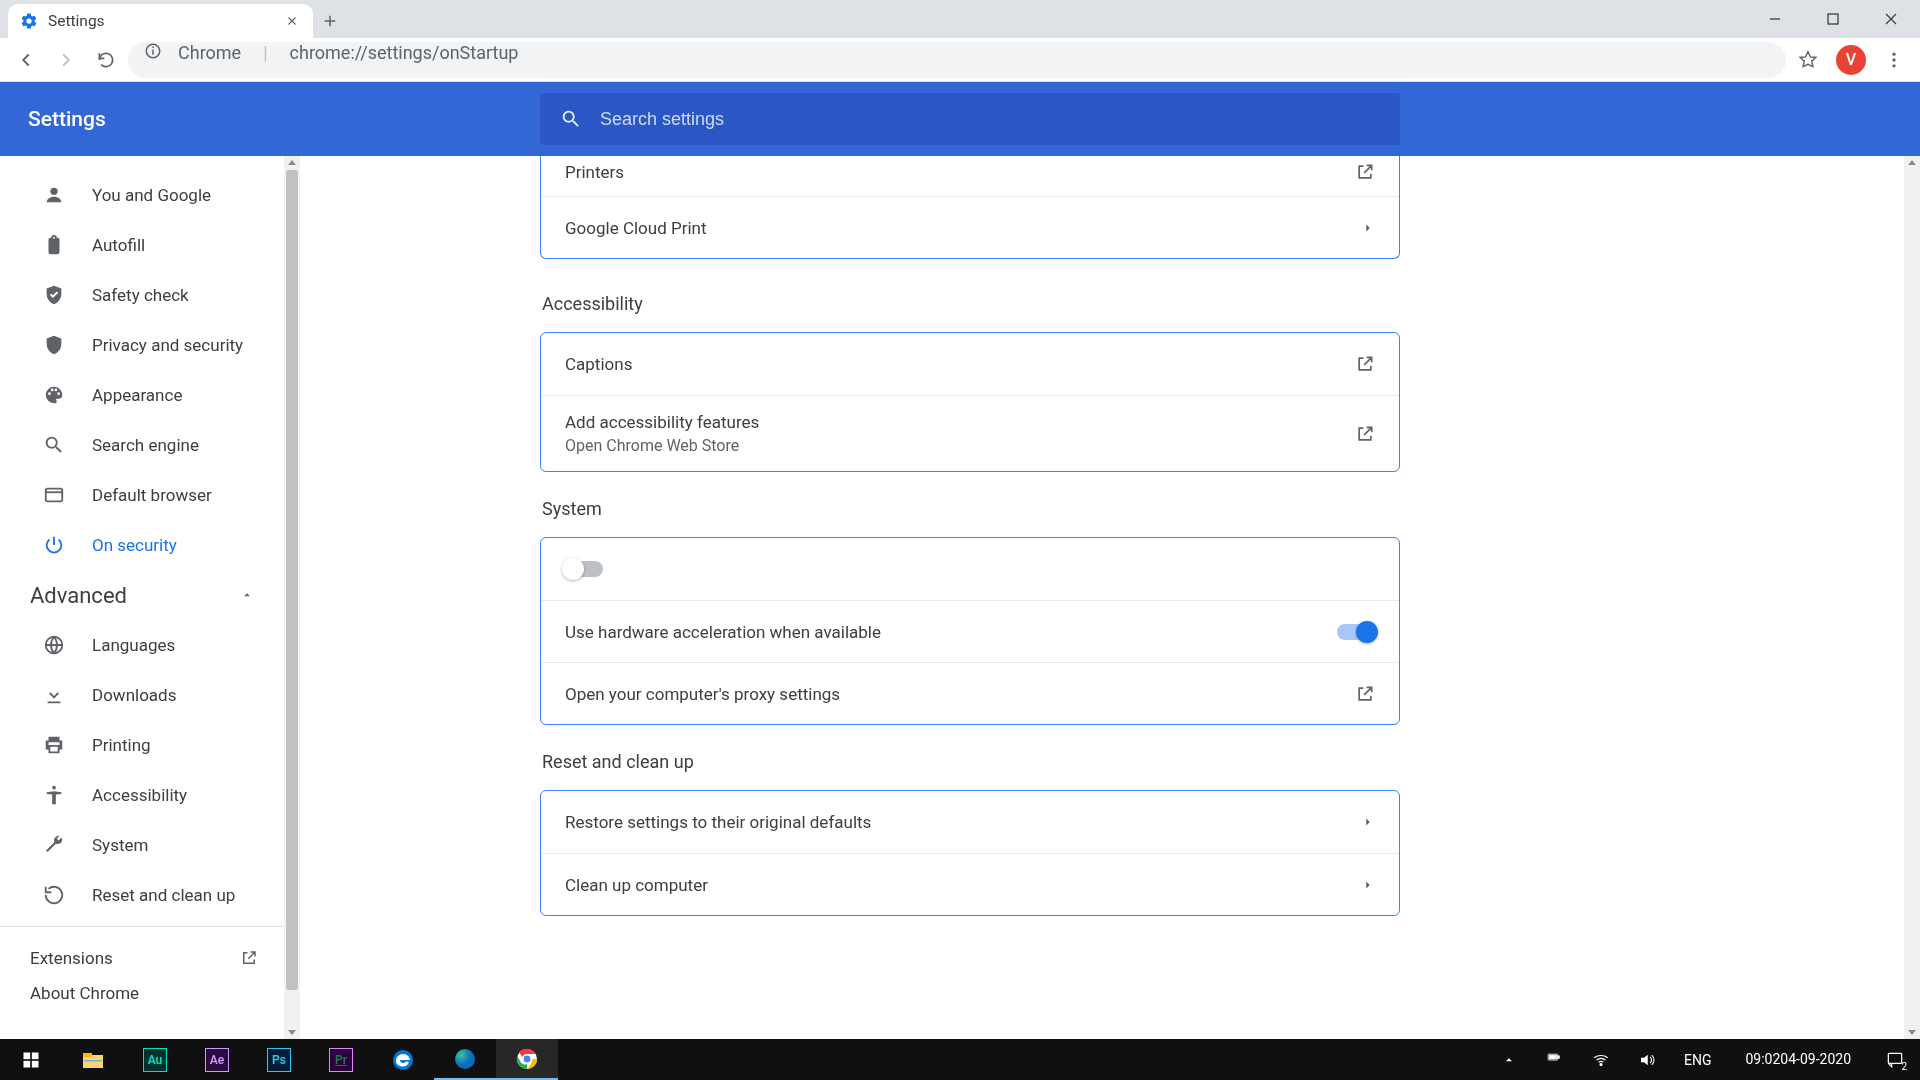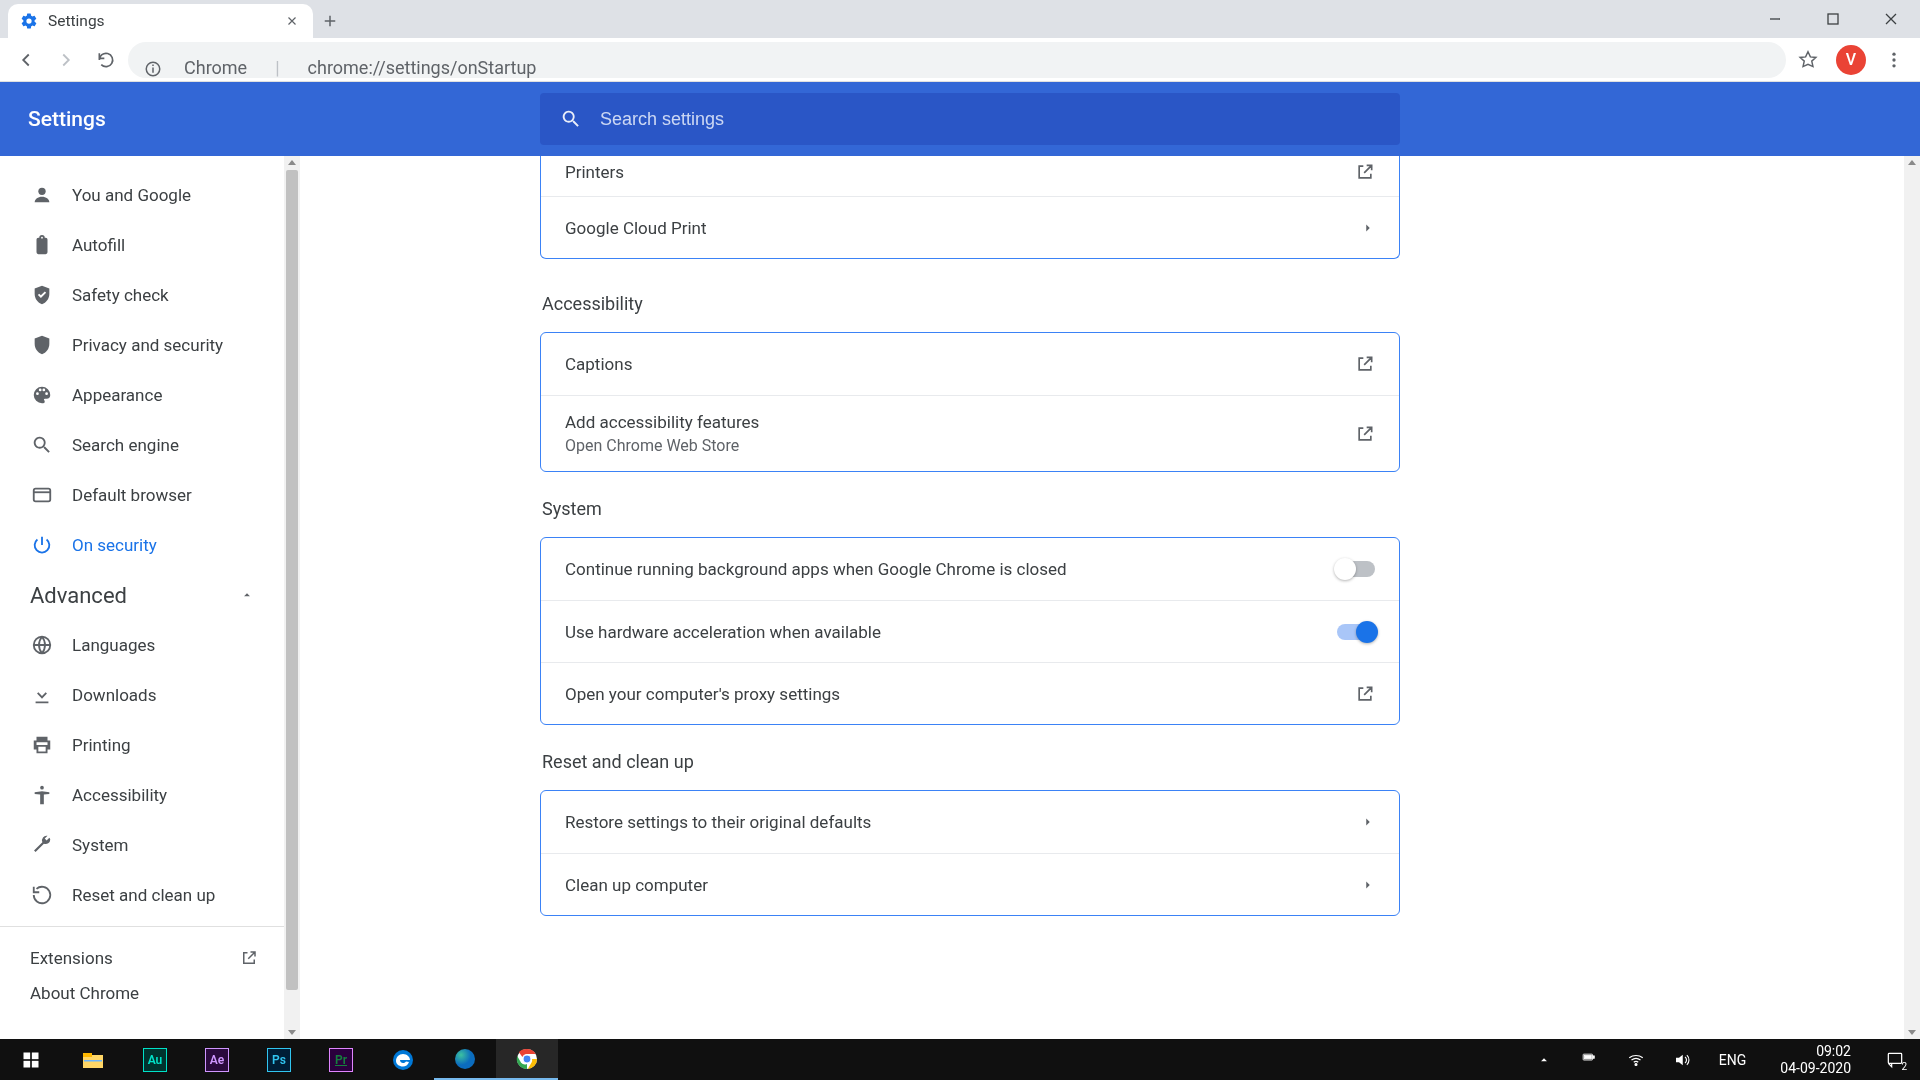--- a/index.html
+++ b/index.html
@@ -11,21 +11,21 @@
   .tab .tab-title{flex:1; white-space:nowrap; overflow:hidden; text-overflow:ellipsis; font-size:15.5px;}
   .tab .tab-close{width:18px;height:18px;display:flex;align-items:center;justify-content:center;color:#5f6368;cursor:pointer;}
   .newtab-btn{width:34px;height:34px;display:flex;align-items:center;justify-content:center;color:#5f6368;cursor:pointer;}
   .win-controls{position:absolute;right:0;top:0;height:38px;display:flex;align-items:center;}
   .win-btn{width:58px;height:38px;display:flex;align-items:center;justify-content:center;color:#3c4043;}
   .win-btn svg{width:14px;height:14px;stroke:#3c4043;}
   
   .toolbar{height:44px;background:#ffffff;display:flex;align-items:center;padding:0 8px;gap:4px;border-bottom:1px solid #e0e0e0;}
   .nav-btn{width:36px;height:36px;border-radius:50%;display:flex;align-items:center;justify-content:center;color:#5f6368;cursor:pointer;}
   .nav-btn.disabled{color:#bdc1c6;}
-  .omnibox{flex:1;height:36px;background:#f1f3f4;border-radius:18px;display:flex;align-items:flex-end;padding:0 16px;gap:22px;color:#5f6368;font-size:18px;}
+  .omnibox{flex:1;height:36px;background:#f1f3f4;border-radius:18px;display:flex;align-items:flex-start;padding:0 16px;gap:16px;color:#5f6368;font-size:18px;}
   .omnibox .url-prefix{color:#5f6368;}
   .omnibox .url-divider{color:#bdc1c6;margin:0 6px;}
   .omnibox .url-path{color:#5f6368;}
   .star-btn{width:36px;height:36px;display:flex;align-items:center;justify-content:center;color:#5f6368;}
   .avatar{width:30px;height:30px;border-radius:50%;background:#ea4335;display:flex;align-items:center;justify-content:center;color:#fff;font-size:16px;font-weight:500;margin:0 6px;}
   .menu-dots{width:36px;height:36px;display:flex;align-items:center;justify-content:center;color:#5f6368;}
 
   
   .page-header{height:74px;background:#3367d6;display:flex;align-items:center;color:#fff;}
   .page-header .title{font-size:21px;font-weight:500;padding-left:28px;width:540px;}
@@ -37,21 +37,21 @@
   
   .body-area{display:flex;height:calc(1080px - 38px - 44px - 74px - 41px);} 
   
   .sidebar-wrap{width:300px;position:relative;display:flex;}
   .sidebar{width:292px;overflow-y:auto;padding-top:14px;padding-bottom:10px;}
   .sidebar-scroll{width:16px;background:#f1f1f1;position:relative;}
   .sidebar-scroll::before,.sidebar-scroll::after{content:"";position:absolute;left:4px;width:0;height:0;border-left:4px solid transparent;border-right:4px solid transparent;}
   .sidebar-scroll::before{top:4px;border-bottom:5px solid #8a8a8a;}
   .sidebar-scroll::after{bottom:4px;border-top:5px solid #8a8a8a;}
   .sidebar-thumb{position:absolute;left:2px;top:14px;width:12px;height:820px;background:#c1c1c1;border-radius:2px;}
-  .side-item{height:50px;display:flex;align-items:center;padding:0 20px 0 30px;gap:18px;color:#3c4043;font-size:17px;cursor:pointer;}
+  .side-item{height:50px;display:flex;align-items:center;padding:0 20px 0 30px;gap:26px;color:#3c4043;font-size:17px;cursor:pointer;margin-left:12px;}
   .side-item.active{color:#1a73e8;}
   .side-item .icon{width:24px;display:flex;justify-content:center;color:#5f6368;}
   .side-item.active .icon{color:#1a73e8;}
   .side-section{height:50px;display:flex;align-items:center;justify-content:space-between;padding:0 30px;color:#3c4043;font-size:22px;cursor:pointer;}
   .side-divider{height:1px;background:#e0e0e0;margin:6px 0;}
   .side-link{height:50px;display:flex;align-items:center;justify-content:space-between;padding:0 26px 0 30px;color:#3c4043;font-size:17px;cursor:pointer;}
 
   
   .main-wrap{flex:1;position:relative;overflow:hidden;background:#fff;}
   .main-scroll{position:absolute;right:0;top:0;width:16px;height:100%;background:#f1f1f1;}
@@ -77,21 +77,21 @@
   .toggle.off .knob{left:-3px;background:#fff;}
   .toggle.on .knob{right:-3px;background:#1a73e8;}
 
   
   .taskbar{height:41px;background:#101010;display:flex;align-items:center;color:#fff;padding:0;position:relative;font-size:14px;}
   .tb-left{display:flex;align-items:center;height:100%;}
   .tb-item{width:62px;height:41px;display:flex;align-items:center;justify-content:center;cursor:pointer;}
   .tb-item.active{border-bottom:2px solid #76b9ed;background:#272727;}
   .tb-item.edge-active{border-bottom:2px solid #76b9ed;}
   .tb-right{position:absolute;right:0;display:flex;align-items:center;gap:28px;padding-right:15px;height:100%;}
-  .tb-clock{display:flex;flex-direction:column;align-items:flex-end;line-height:1.2;font-size:14px;margin:0 6px;}
+  .tb-clock{display:flex;flex-direction:row;align-items:flex-end;line-height:1.2;font-size:14px;margin:0 6px;}
   .adobe-box{width:24px;height:24px;border:1.5px solid;display:flex;align-items:center;justify-content:center;font-size:12px;font-weight:600;}
   .adobe-au{border-color:#00e2c8;color:#00e2c8;background:#00332e;}
   .adobe-ae{border-color:#cf96ff;color:#cf96ff;background:#2a0a3d;}
   .adobe-ps{border-color:#31c5f0;color:#31c5f0;background:#001e36;}
   .adobe-pr{border-color:#e085ff;color:#15803d;background:#2a003d;text-decoration:underline;}
 
   svg{display:block;}
 </style>
 </head>
 <body>
@@ -383,21 +383,20 @@
               <svg viewBox="0 0 24 24" width="20" height="20" fill="none" stroke="#5f6368" stroke-width="2">
                 <path d="M14 4h6v6M20 4l-9 9M19 14v5H5V5h5"></path>
               </svg>
             </span>
         </div>
       </div>
 
       <div class="section-title">System</div>
       <div class="card">
         <div class="row">
-          <span class="label">Continue running background apps when Google Chrome is closed</span>
           <div class="toggle off">
               <div class="knob"></div>
             </div>
         </div>
         <div class="row">
           <span class="label">Use hardware acceleration when available</span>
           <div class="toggle on">
               <div class="knob"></div>
             </div>
         </div>

